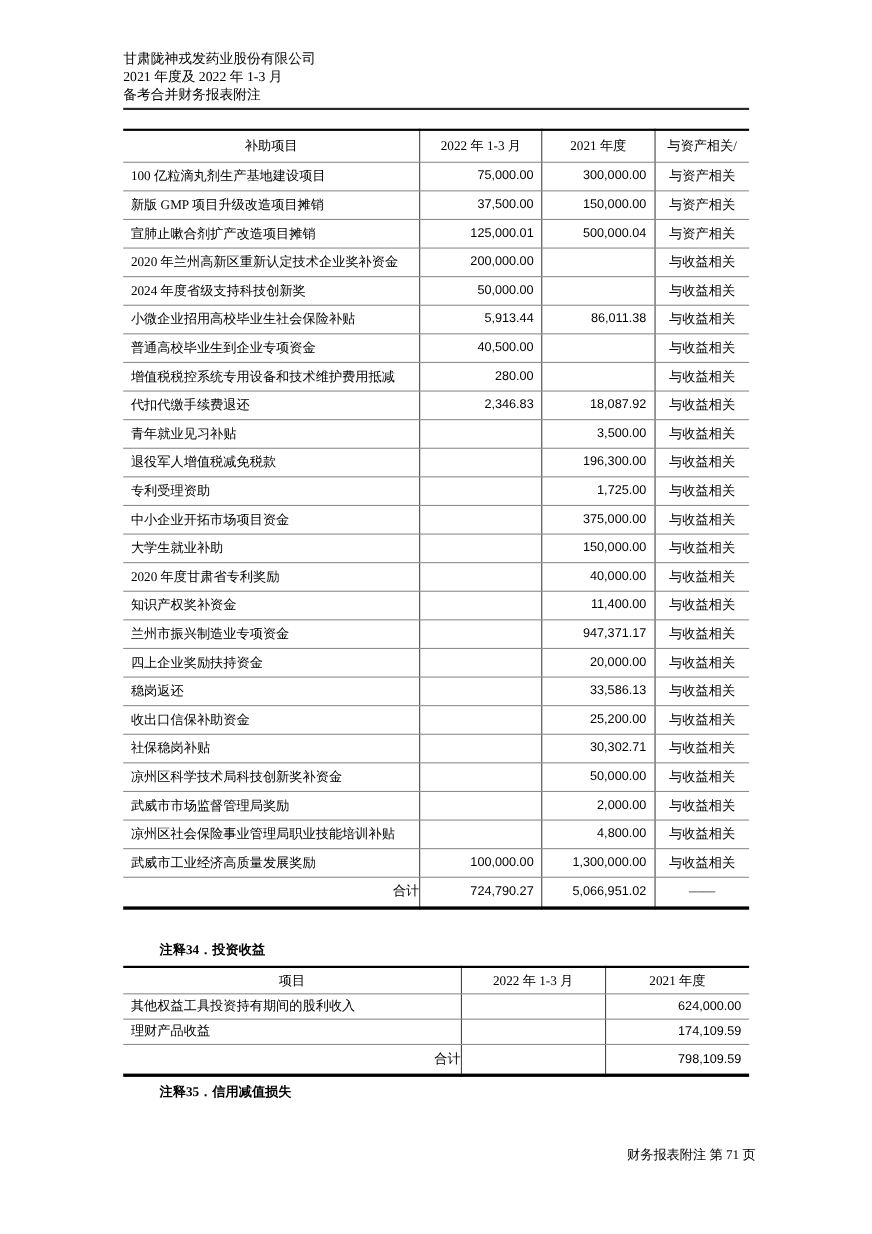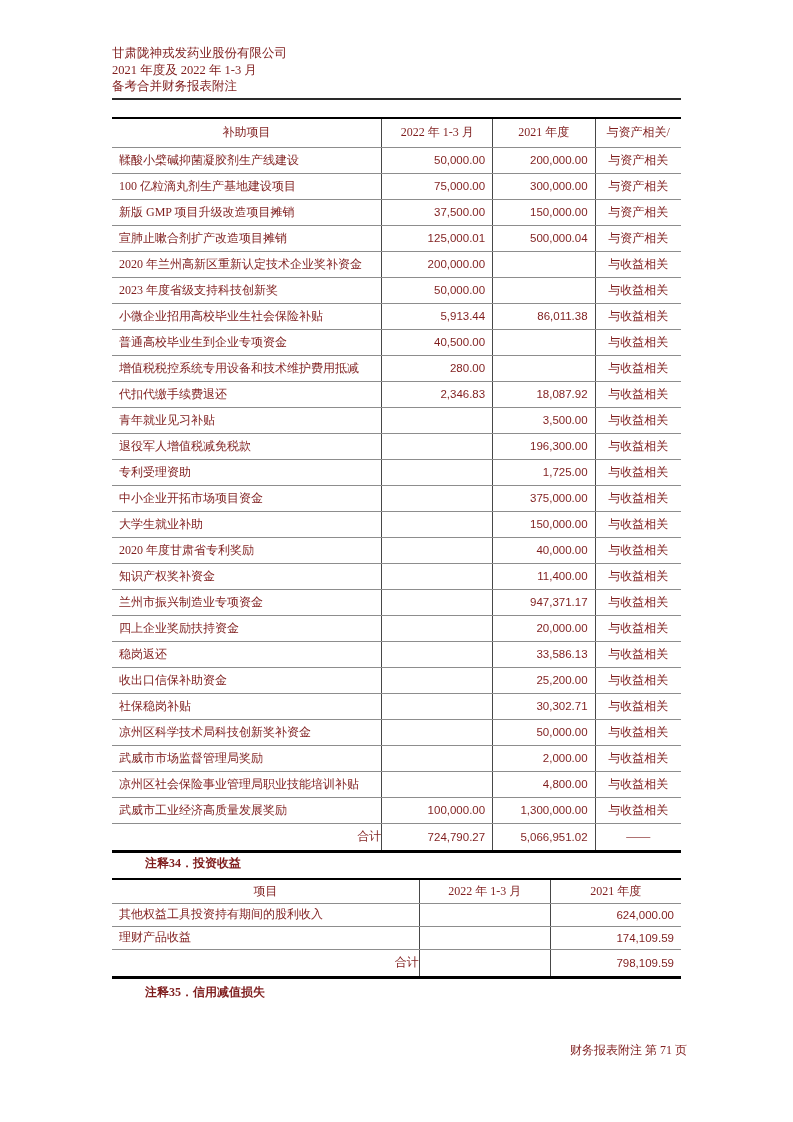--- a/index.html
+++ b/index.html
@@ -2,21 +2,21 @@
 <html><head>
 <meta charset="utf-8">
 <style>
   * { margin: 0; padding: 0; box-sizing: border-box; }
   html, body { background: #ffffff; }
   .page {
     position: relative;
     width: 793px;
     height: 1122px;
     background: #ffffff;
-    color: #7f1d1d;
+    color: #000000;
     font-family: "Liberation Serif", "DejaVu Serif", serif;
     overflow: hidden;
   }
   .doc-header {
     position: absolute;
     left: 112px;
     top: 45px;
     font-size: 12.5px;
     line-height: 16.5px;
     white-space: nowrap;
@@ -114,26 +114,20 @@
     <thead>
       <tr>
         <th>补助项目</th>
         <th>2022 年 1-3 月</th>
         <th>2021 年度</th>
         <th>与资产相关/</th>
       </tr>
     </thead>
     <tbody id="t1-body">
         <tr>
-          <td class="cell-item">鞣酸小檗碱抑菌凝胶剂生产线建设</td>
-          <td class="cell-num">50,000.00</td>
-          <td class="cell-num">200,000.00</td>
-          <td class="cell-rel">与资产相关</td>
-        </tr>
-        <tr>
           <td class="cell-item">100 亿粒滴丸剂生产基地建设项目</td>
           <td class="cell-num">75,000.00</td>
           <td class="cell-num">300,000.00</td>
           <td class="cell-rel">与资产相关</td>
         </tr>
         <tr>
           <td class="cell-item">新版 GMP 项目升级改造项目摊销</td>
           <td class="cell-num">37,500.00</td>
           <td class="cell-num">150,000.00</td>
           <td class="cell-rel">与资产相关</td>
@@ -144,21 +138,21 @@
           <td class="cell-num">500,000.04</td>
           <td class="cell-rel">与资产相关</td>
         </tr>
         <tr>
           <td class="cell-item">2020 年兰州高新区重新认定技术企业奖补资金</td>
           <td class="cell-num">200,000.00</td>
           <td class="cell-num"></td>
           <td class="cell-rel">与收益相关</td>
         </tr>
         <tr>
-          <td class="cell-item">2023 年度省级支持科技创新奖</td>
+          <td class="cell-item">2024 年度省级支持科技创新奖</td>
           <td class="cell-num">50,000.00</td>
           <td class="cell-num"></td>
           <td class="cell-rel">与收益相关</td>
         </tr>
         <tr>
           <td class="cell-item">小微企业招用高校毕业生社会保险补贴</td>
           <td class="cell-num">5,913.44</td>
           <td class="cell-num">86,011.38</td>
           <td class="cell-rel">与收益相关</td>
         </tr>

